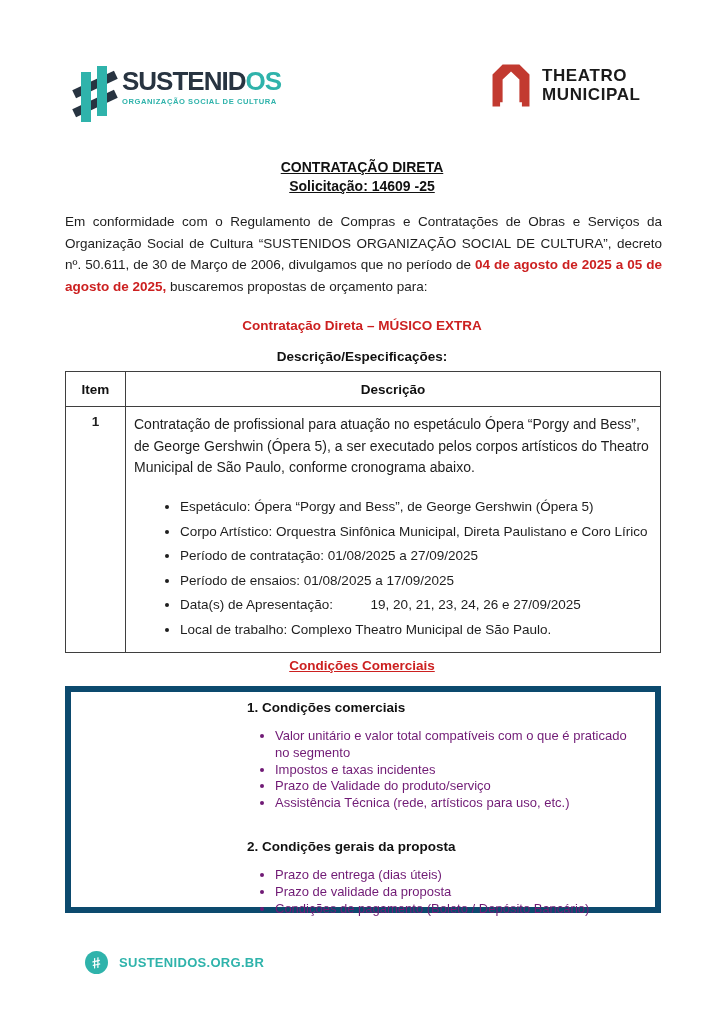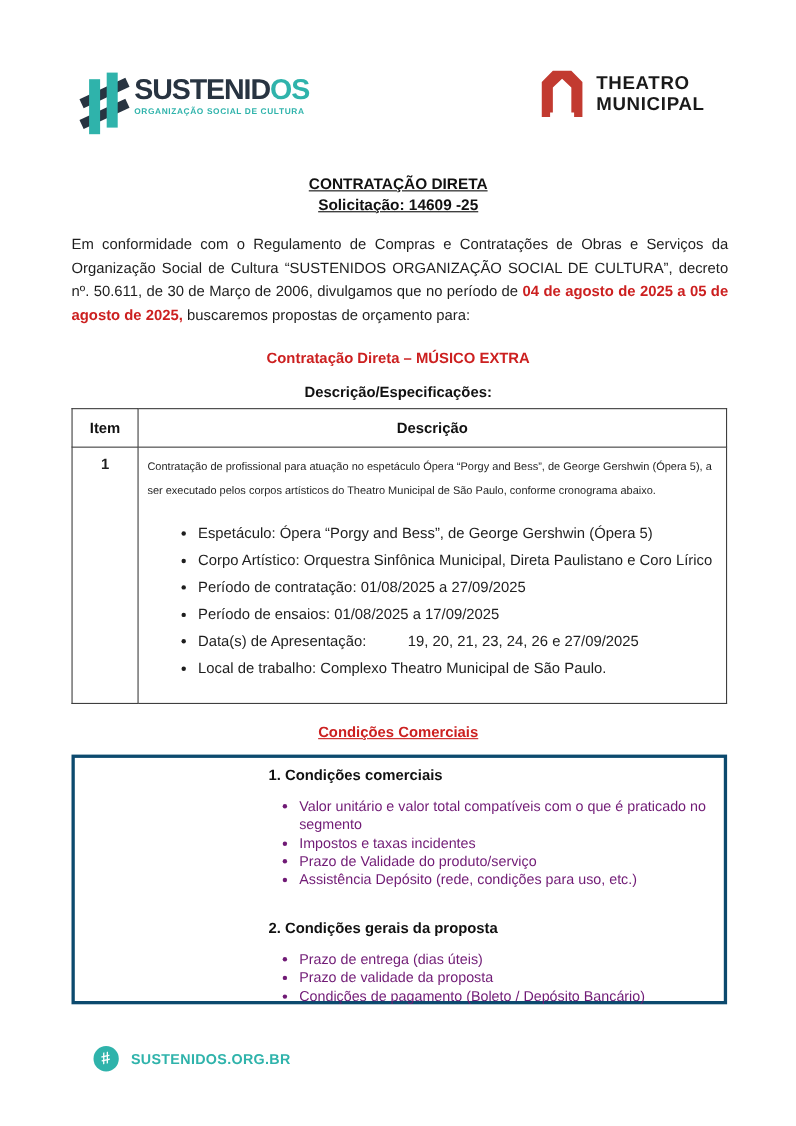--- a/index.html
+++ b/index.html
@@ -44,27 +44,27 @@
   .h-red.u { text-decoration:underline; }
   .h-black { position:absolute; left:0; width:100%; text-align:center; font-size:13.5px; font-weight:700; color:#111; }
 
   
   .spec-table { position:absolute; left:65px; top:371px; width:596px; border-collapse:collapse; }
   .spec-table th, .spec-table td { border:1px solid #3f3f3f; vertical-align:top; }
   .spec-table th { font-size:13.5px; font-weight:700; height:35px; vertical-align:middle; text-align:center; color:#111; }
   .col-item { width:60px; }
   .cell-item { text-align:center; font-weight:700; font-size:13.5px; padding-top:7px; }
   .cell-desc { padding:7px 10px 10px 8px; height:233px; }
-  .cell-desc p { font-size:10px; line-height:21.7px; color:#1e1e1e; }
+  .cell-desc p { font-size:14px; line-height:21.7px; color:#1e1e1e; }
   .spec-bullets { margin:16px 0 0 0; padding-left:46px; }
   .spec-bullets li { font-size:13.5px; line-height:24.5px; color:#1e1e1e; }
   .prewrap { white-space:pre-wrap; }
 
   
-  .cond-box { position:absolute; left:65px; top:686px; width:596px; height:227px; border:3px solid #0c4a6e; padding:8px 12px 0 176px; }
+  .cond-box { position:absolute; left:65px; top:686px; width:596px; height:227px; border:6px solid #0c4a6e; padding:8px 12px 0 176px; }
   .cond-group-title { font-size:13.5px; font-weight:700; color:#111; }
   .cond-bullets { margin:13px 0 0 0; padding-left:28px; }
   .cond-bullets li { font-size:13px; line-height:16.8px; color:#701a75; }
   .cond-group.g2 { margin-top:27px; }
 
   
   .footer { position:absolute; left:85px; top:951px; display:flex; align-items:center; }
   .hash-circle { width:23px; height:23px; border-radius:50%; background:#2fb3ab; color:#ffffff;
     font-size:15px; font-weight:800; display:flex; align-items:center; justify-content:center; }
   .hash-circle span { display:block; transform:rotate(-12deg); }
@@ -137,21 +137,21 @@
 
   <div class="h-red u" style="top:658px;">Condições Comerciais</div>
 
   <div class="cond-box">
     <div class="cond-group g1">
       <div class="cond-group-title">1. Condições comerciais</div>
       <ul class="cond-bullets">
         <li>Valor unitário e valor total compatíveis com o que é praticado no segmento</li>
         <li>Impostos e taxas incidentes</li>
         <li>Prazo de Validade do produto/serviço</li>
-        <li>Assistência Depósito (rede, condições para uso, etc.)</li>
+        <li>Assistência Técnica (rede, artísticos para uso, etc.)</li>
       </ul>
     </div>
     <div class="cond-group g2">
       <div class="cond-group-title">2. Condições gerais da proposta</div>
       <ul class="cond-bullets">
         <li>Prazo de entrega (dias úteis)</li>
         <li>Prazo de validade da proposta</li>
         <li>Condições de pagamento (Boleto / Depósito Bancário)</li>
       </ul>
     </div>

